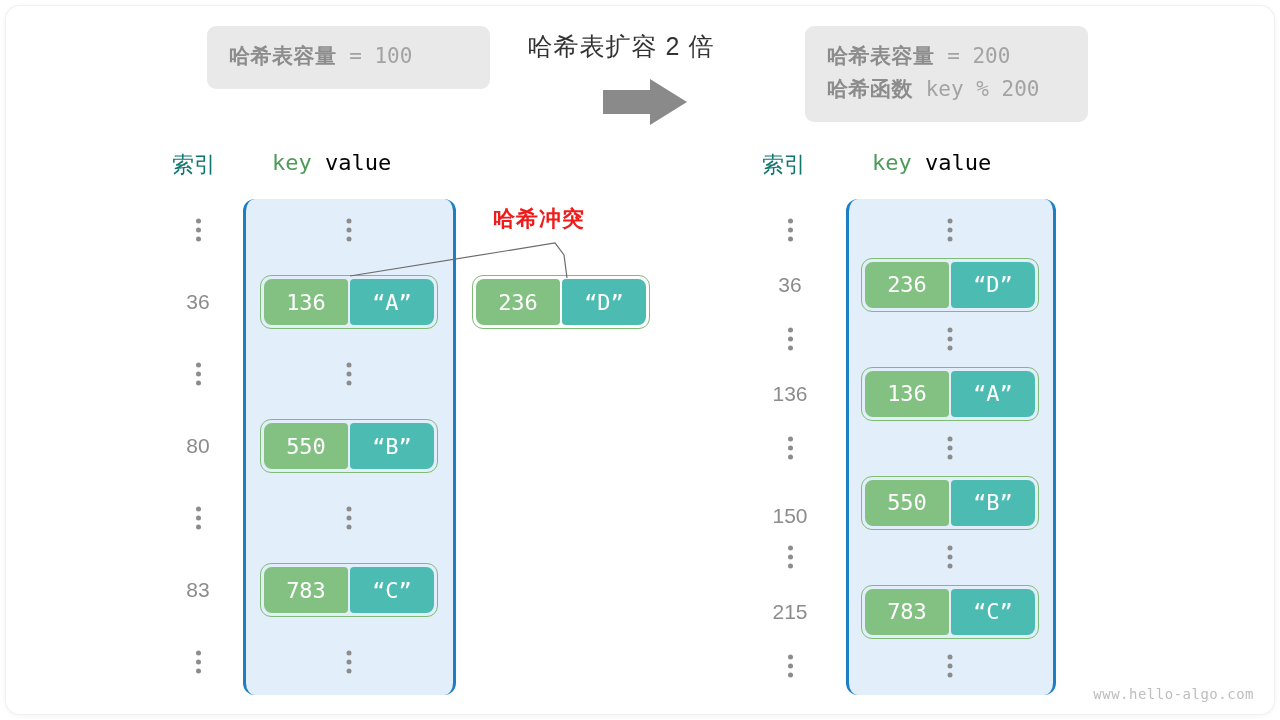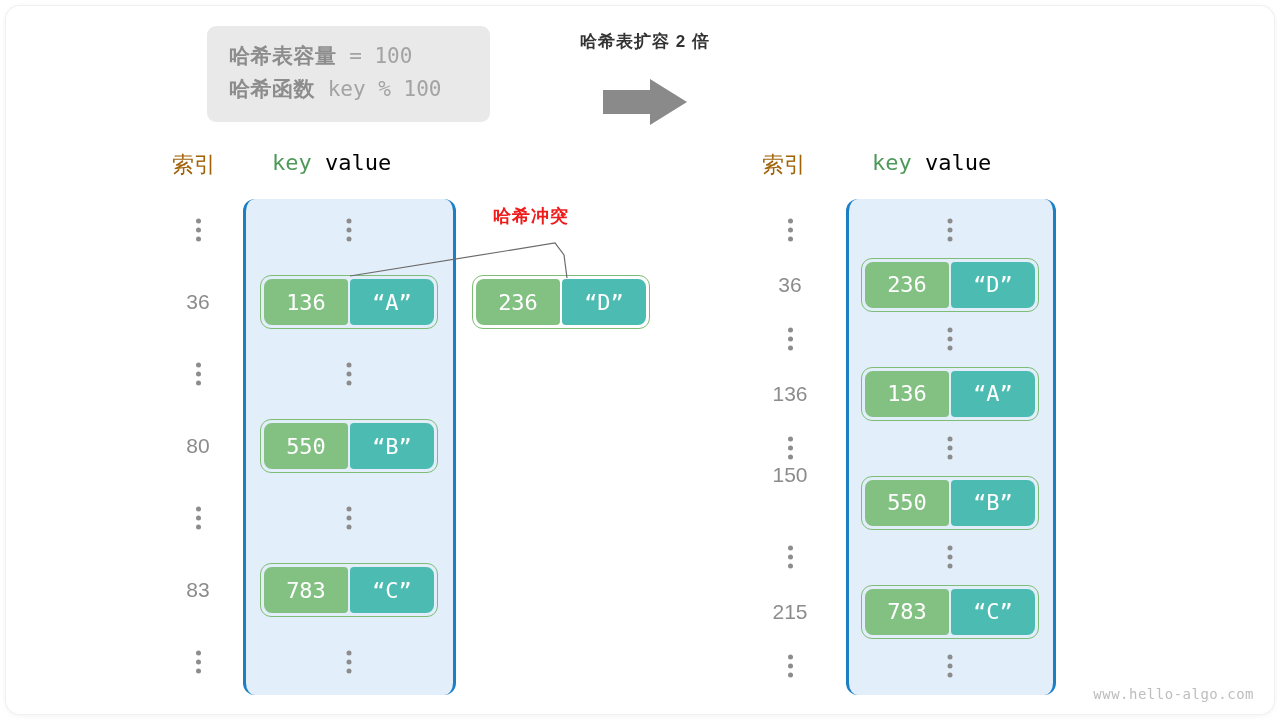--- a/index.html
+++ b/index.html
@@ -51,43 +51,43 @@
     color: #a3a3a3;
     font-weight: normal;
   }
 
   #box-left  { left: 207px; top: 26px;  width: 283px; }
   #box-right { left: 805px; top: 26px;  width: 283px; }
 
   
   #center-title {
     position: absolute;
-    left: 520px; top: 30px;
+    left: 496px; top: 30px;
     width: 250px;
     text-align: center;
-    font-size: 17px;
-    font-weight: bold;
+    font-size: 25px;
+    font-weight: normal;
     color: #333333;
     letter-spacing: 1px;
     white-space: pre;
   }
   #arrow-wrap {
     position: absolute;
     left: 600px; top: 76px;
     width: 90px; height: 52px;
   }
 
   
   .col-head {
     position: absolute;
     font-size: 22px;
     white-space: pre;
   }
   .head-index {
-    color: #a16207;
+    color: #0f766e;
     font-family: Liberation Serif, serif;
     font-weight: normal;
   }
   .head-key {
     color: #4f9a5a;
     font-family: "DejaVu Sans Mono", "Liberation Mono", monospace;
     margin-top: 47px;
   }
   .head-value {
     color: #000000;
@@ -177,21 +177,21 @@
   .pair .vbox {
     background: #4cbcb3;
     border-radius: 4px 8px 8px 4px;
   }
   .pair.floating .kbox { border-radius: 8px 4px 4px 8px; }
 
   
   #collision-label {
     position: absolute;
     left: 493px; top: 204px;
-    font-size: 18px;
+    font-size: 22px;
     font-weight: bold;
     color: #ef1b1b;
     letter-spacing: 1px;
     white-space: pre;
   }
   #connector-svg {
     position: absolute;
     left: 0; top: 0;
     width: 1280px; height: 720px;
     pointer-events: none;
@@ -208,30 +208,33 @@
   }
 </style>
 </head>
 <body>
 
 <div id="canvas">
   <div id="frame"></div>
 
   <div class="info-box" id="box-left">
     <div class="info-line"><span class="info-cn">哈希表容量</span><span class="info-mono"> = 100</span></div>
-    <div class="info-line"><span class="info-cn">哈希函数</span><span class="info-mono"> key % 100</span></div>
   </div>
 
   <div id="center-title">哈希表扩容 2 倍</div>
   <div id="arrow-wrap">
     <svg width="90" height="52" viewBox="0 0 90 52">
       <polygon points="3,14 50,14 50,3 87,26 50,49 50,38 3,38" fill="#8a8a8a"></polygon>
     </svg>
   </div>
 
+  <div class="info-box" id="box-right">
+    <div class="info-line"><span class="info-cn">哈希表容量</span><span class="info-mono"> = 200</span></div>
+    <div class="info-line"><span class="info-cn">哈希函数</span><span class="info-mono"> key % 200</span></div>
+  </div>
 
   <div class="col-head head-index" id="head-left-index">索引</div>
   <div class="col-head" id="head-left-kv"><span class="head-key">key</span><span class="head-key"> </span><span class="head-value">value</span></div>
 
   <div class="col-head head-index" id="head-right-index">索引</div>
   <div class="col-head" id="head-right-kv"><span class="head-key">key</span><span class="head-key"> </span><span class="head-value">value</span></div>
 
   <div class="panel" id="panel-left"></div>
   <div class="panel" id="panel-right"></div>
 
@@ -324,21 +327,21 @@
       <div class="idx-dots" style="left: 755px; top: 448px;">
         <i></i>
         <i></i>
         <i></i>
       </div>
       <div class="cell-dots" style="left: 950px; top: 448px;">
         <i></i>
         <i></i>
         <i></i>
       </div>
-      <div class="idx-label" style="left: 755px; top: 475px;">150</div>
+      <div class="idx-label" style="left: 755px; top: 516px;">150</div>
       <div class="pair" style="left: 950px; top: 502.5px;">
         <div class="kbox">550</div>
         <div class="vbox">“B”</div>
       </div>
       <div class="idx-dots" style="left: 755px; top: 557px;">
         <i></i>
         <i></i>
         <i></i>
       </div>
       <div class="cell-dots" style="left: 950px; top: 557px;">

